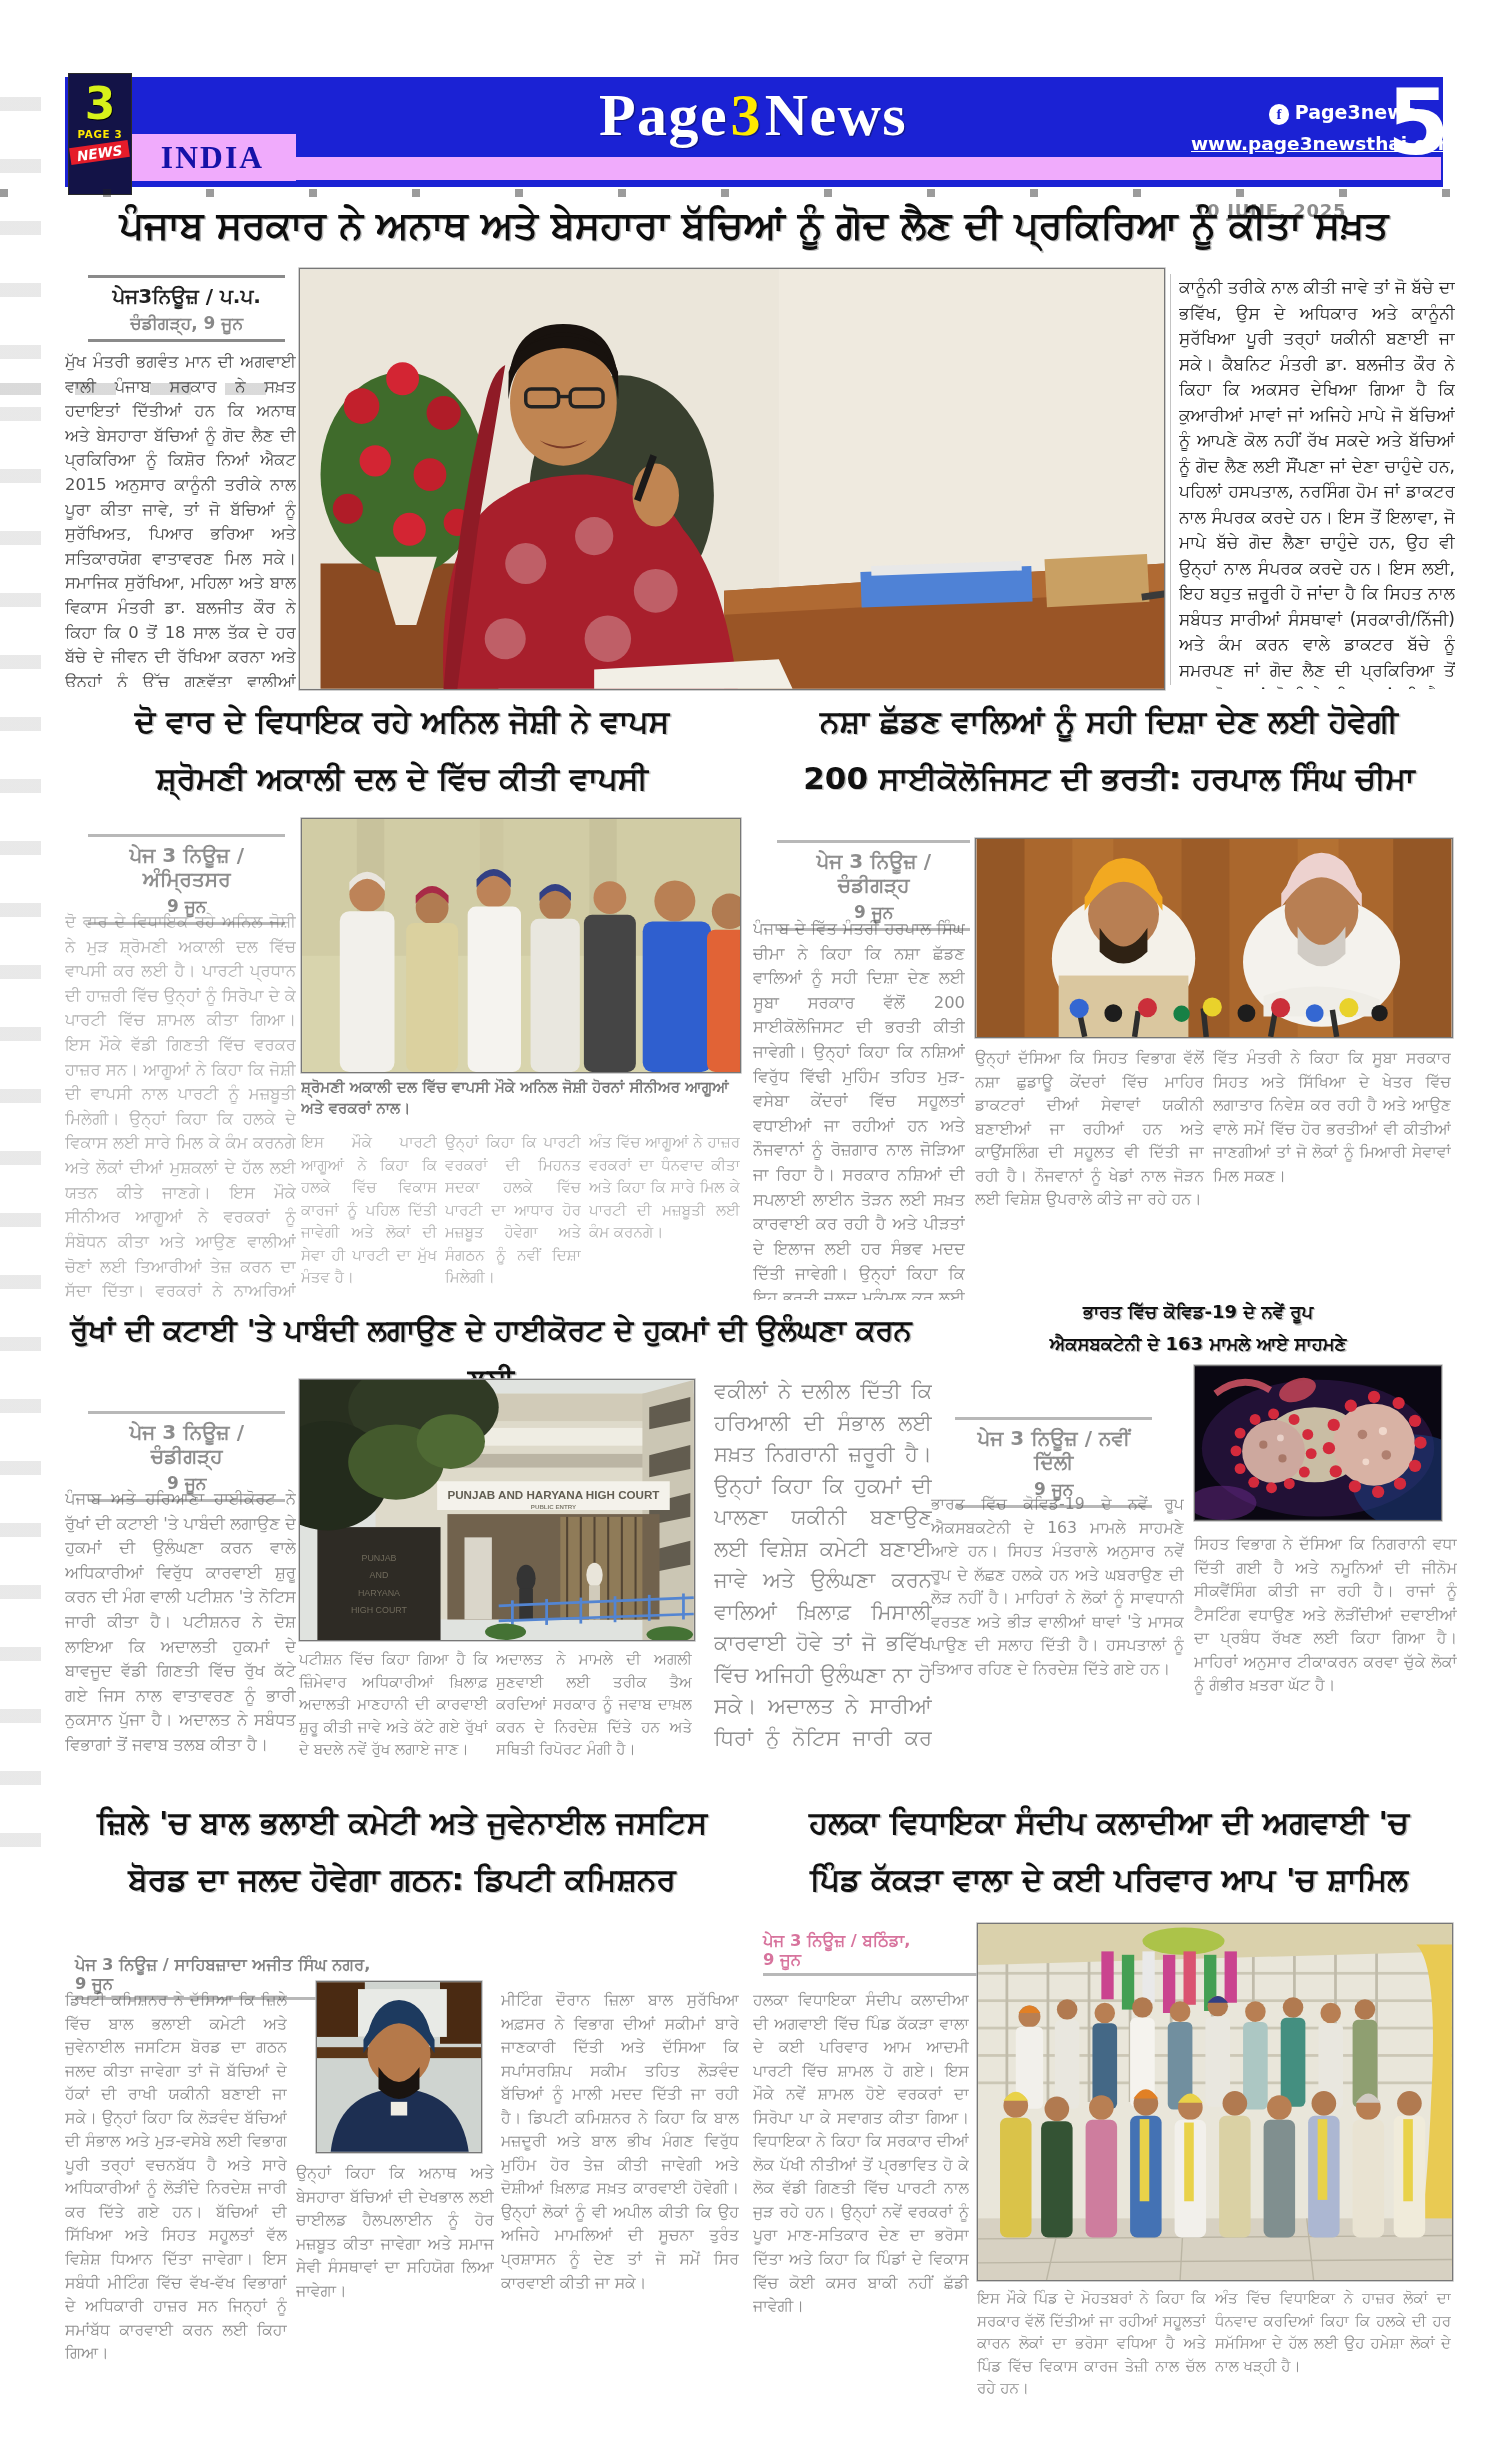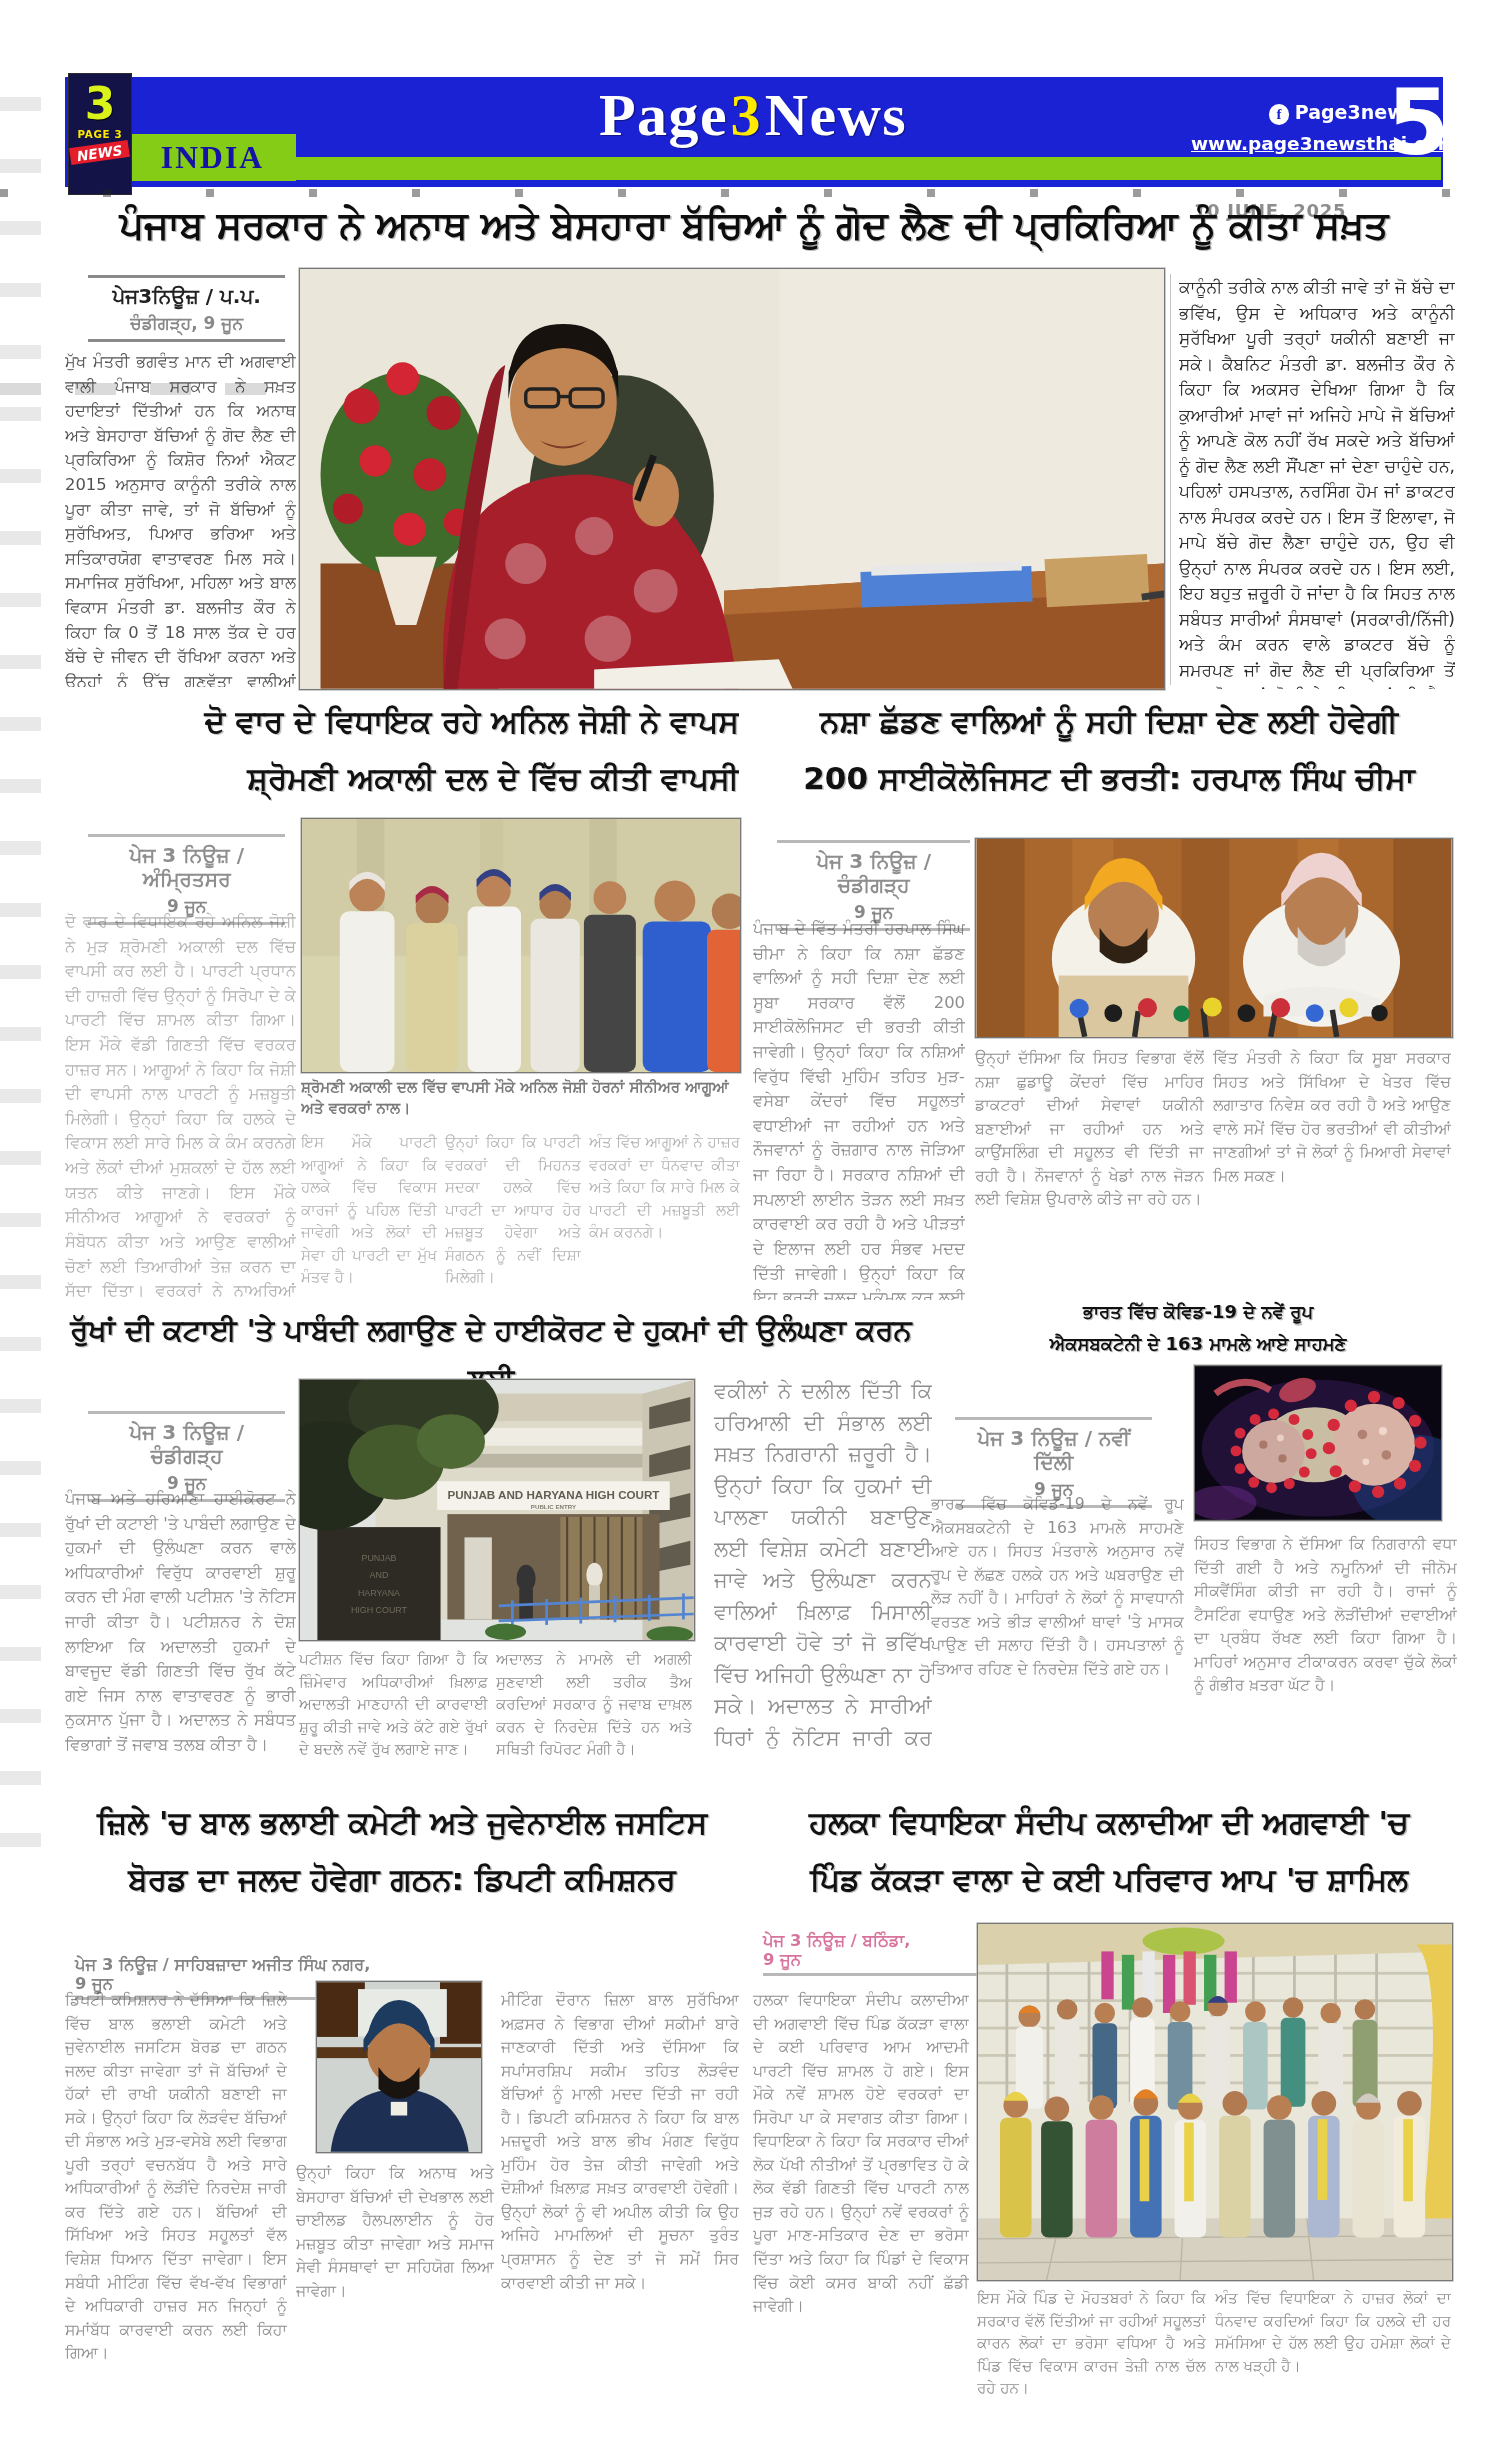--- a/index.html
+++ b/index.html
@@ -2,21 +2,21 @@
 <html style="font-size:11px"><head>
 <meta charset="utf-8">
 <style>
   html,body{margin:0;padding:0;background:#d8d8d8;}
   .page{position:relative;width:1506px;height:2438px;background:#fff;margin:0 auto;
         font-family:"DejaVu Sans","Liberation Sans",sans-serif;overflow:hidden;}
   .abs{position:absolute;}
   .serif{font-family:"Liberation Serif","DejaVu Serif",serif;}
   
   .blueband{background:#1b22d4;}
-  .yellow{background:#84cc16;}
+  .yellow{background:#f0abfc;}
   .logo-box{background:#131347;border:1.4px solid #2a2a2a;text-align:center;color:#e8ff2a;}
   .logo-3{font-size:44px;font-weight:bold;line-height:48px;color:#d8f21a;text-shadow:0.7px 0.7px 0 #000;}
   .logo-page3{font-size:10.3px;font-weight:bold;letter-spacing:0.7px;color:#ffe900;}
   .logo-news{display:inline-block;background:#e51c2a;color:#fff;font-style:italic;font-weight:bold;
              font-size:13.7px;padding:0.7px 6.8px;transform:rotate(-8deg);margin-top:4.1px;}
   .india{color:#1512a8;font-weight:bold;font-size:31.5px;letter-spacing:2.1px;}
   .brand{color:#fff;font-weight:bold;font-size:60px;letter-spacing:1.4px;white-space:nowrap;
          text-shadow:1.4px 1.4px 0.7px rgba(0,0,0,.35);}
   .brand .three{color:#ffe900;position:relative;padding:0 2.7px;}
   .brand .three::before{content:"";position:absolute;left:-4.1px;top:4.1px;width:18px;height:18px;background:#e51c2a;z-index:-1;}
@@ -137,21 +137,21 @@
 
       <path d="M300 140 Q280 260 260 380 L230 613 210 613 Q230 360 270 200 Q280 150 300 140Z" fill="#8f1b26"></path>
 
       <polygon points="430,585 700,570 720,613 430,613" fill="#f2efe6"></polygon>
     </svg>
   </div>
 
   <div class="abs vrule" style="left:1170px;top:274px;width:0.7px;height:411px;"></div>
   <div class="abs bodycol" style="left:1179px;top:275px;width:276px;height:414px;font-size:17px;">ਕਾਨੂੰਨੀ ਤਰੀਕੇ ਨਾਲ ਕੀਤੀ ਜਾਵੇ ਤਾਂ ਜੋ ਬੱਚੇ ਦਾ ਭਵਿੱਖ, ਉਸ ਦੇ ਅਧਿਕਾਰ ਅਤੇ ਕਾਨੂੰਨੀ ਸੁਰੱਖਿਆ ਪੂਰੀ ਤਰ੍ਹਾਂ ਯਕੀਨੀ ਬਣਾਈ ਜਾ ਸਕੇ। ਕੈਬਨਿਟ ਮੰਤਰੀ ਡਾ. ਬਲਜੀਤ ਕੌਰ ਨੇ ਕਿਹਾ ਕਿ ਅਕਸਰ ਦੇਖਿਆ ਗਿਆ ਹੈ ਕਿ ਕੁਆਰੀਆਂ ਮਾਵਾਂ ਜਾਂ ਅਜਿਹੇ ਮਾਪੇ ਜੋ ਬੱਚਿਆਂ ਨੂੰ ਆਪਣੇ ਕੋਲ ਨਹੀਂ ਰੱਖ ਸਕਦੇ ਅਤੇ ਬੱਚਿਆਂ ਨੂੰ ਗੋਦ ਲੈਣ ਲਈ ਸੌਂਪਣਾ ਜਾਂ ਦੇਣਾ ਚਾਹੁੰਦੇ ਹਨ, ਪਹਿਲਾਂ ਹਸਪਤਾਲ, ਨਰਸਿੰਗ ਹੋਮ ਜਾਂ ਡਾਕਟਰ ਨਾਲ ਸੰਪਰਕ ਕਰਦੇ ਹਨ। ਇਸ ਤੋਂ ਇਲਾਵਾ, ਜੋ ਮਾਪੇ ਬੱਚੇ ਗੋਦ ਲੈਣਾ ਚਾਹੁੰਦੇ ਹਨ, ਉਹ ਵੀ ਉਨ੍ਹਾਂ ਨਾਲ ਸੰਪਰਕ ਕਰਦੇ ਹਨ। ਇਸ ਲਈ, ਇਹ ਬਹੁਤ ਜ਼ਰੂਰੀ ਹੋ ਜਾਂਦਾ ਹੈ ਕਿ ਸਿਹਤ ਨਾਲ ਸਬੰਧਤ ਸਾਰੀਆਂ ਸੰਸਥਾਵਾਂ (ਸਰਕਾਰੀ/ਨਿੱਜੀ) ਅਤੇ ਕੰਮ ਕਰਨ ਵਾਲੇ ਡਾਕਟਰ ਬੱਚੇ ਨੂੰ ਸਮਰਪਣ ਜਾਂ ਗੋਦ ਲੈਣ ਦੀ ਪ੍ਰਕਿਰਿਆ ਤੋਂ ਜਾਣੂ ਹੋਣ, ਤਾਂ ਜੋ ਕਿਸੇ ਵੀ ਤਰ੍ਹਾਂ ਦੀ ਗੈਰ-ਕਾਨੂੰਨੀ ਗੋਦ ਲੈਣ ਨੂੰ ਰੋਕਿਆ ਜਾ ਸਕੇ ਅਤੇ ਬੱਚਿਆਂ ਦੇ ਹਿੱਤਾਂ ਦੀ ਰੱਖਿਆ ਕੀਤੀ ਜਾ ਸਕੇ ਅਤੇ ਉਨ੍ਹਾਂ ਨੂੰ ਤਸਕਰੀ ਜਾਂ ਸ਼ੋਸ਼ਣ ਦੇ ਜੋਖਮਾਂ ਤੋਂ ਬਚਾਇਆ ਜਾ ਸਕੇ।</div>
 
-  <div class="abs headline-lg" style="left:65px;top:693px;width:674px;height:130px;overflow:hidden;text-align:right;">
+  <div class="abs headline-lg" style="left:65px;top:693px;width:674px;height:130px;overflow:hidden;">
     <div>ਦੋ ਵਾਰ ਦੇ ਵਿਧਾਇਕ ਰਹੇ ਅਨਿਲ ਜੋਸ਼ੀ ਨੇ ਵਾਪਸ</div>
     <div>ਸ਼੍ਰੋਮਣੀ ਅਕਾਲੀ ਦਲ ਦੇ ਵਿੱਚ ਕੀਤੀ ਵਾਪਸੀ</div>
   </div>
   <div class="abs headline-lg" style="left:753px;top:693px;width:712px;height:130px;overflow:hidden;">
     <div>ਨਸ਼ਾ ਛੱਡਣ ਵਾਲਿਆਂ ਨੂੰ ਸਹੀ ਦਿਸ਼ਾ ਦੇਣ ਲਈ ਹੋਵੇਗੀ</div>
     <div>200 ਸਾਈਕੋਲੋਜਿਸਟ ਦੀ ਭਰਤੀ: ਹਰਪਾਲ ਸਿੰਘ ਚੀਮਾ</div>
   </div>
 
   <div class="abs byline degrade2" style="left:88px;top:834px;width:192px;">
     <div class="l1">ਪੇਜ 3 ਨਿਊਜ਼ / ਅੰਮ੍ਰਿਤਸਰ</div>

